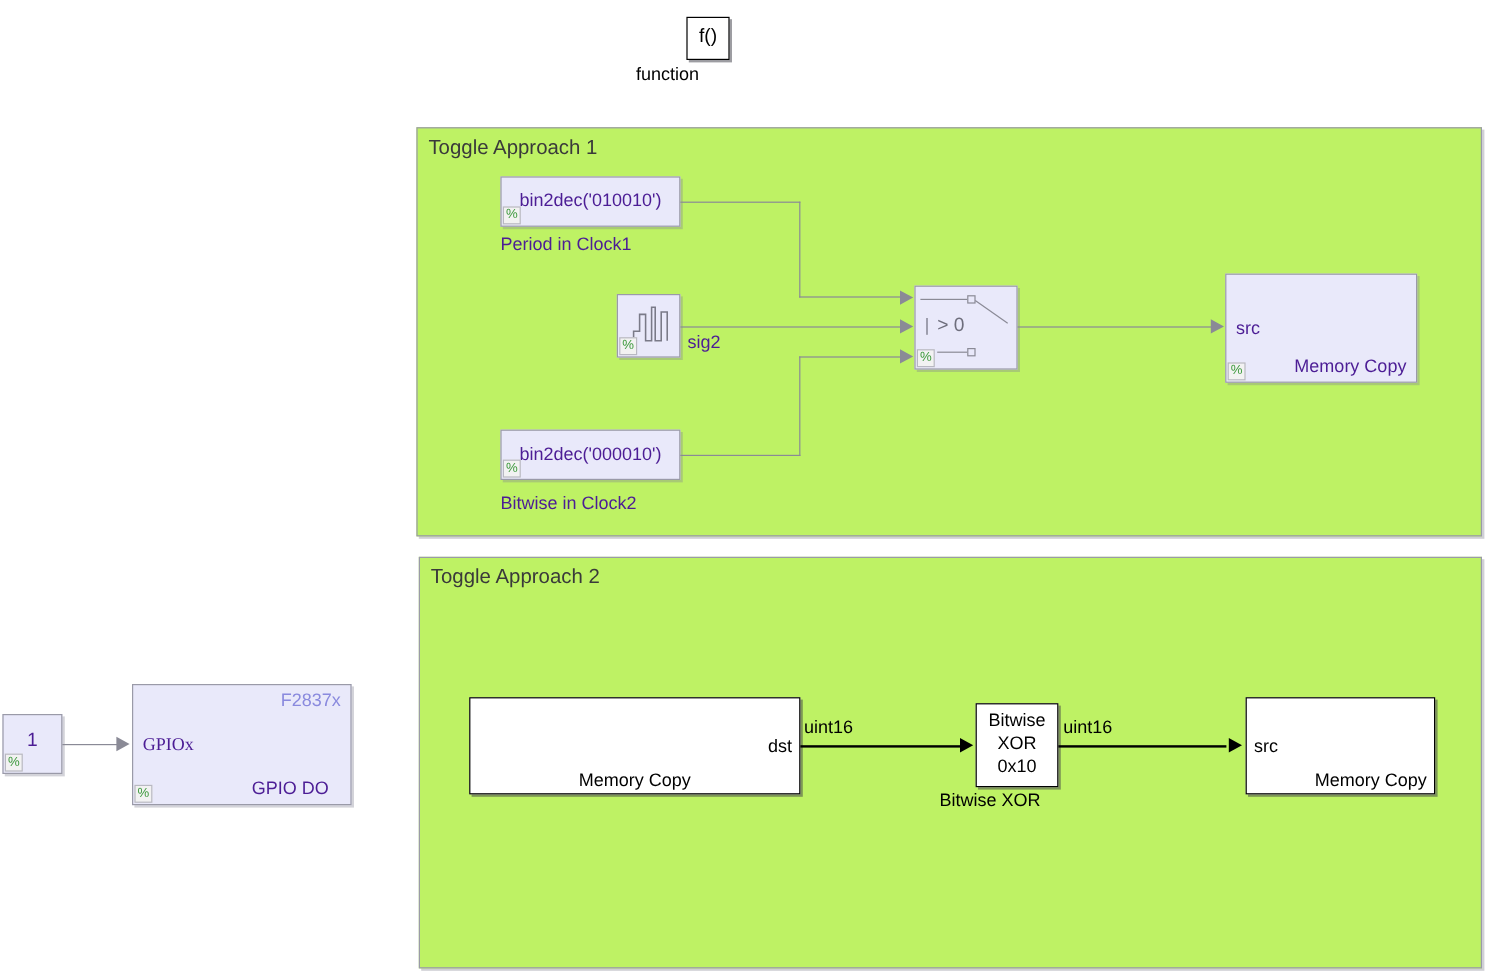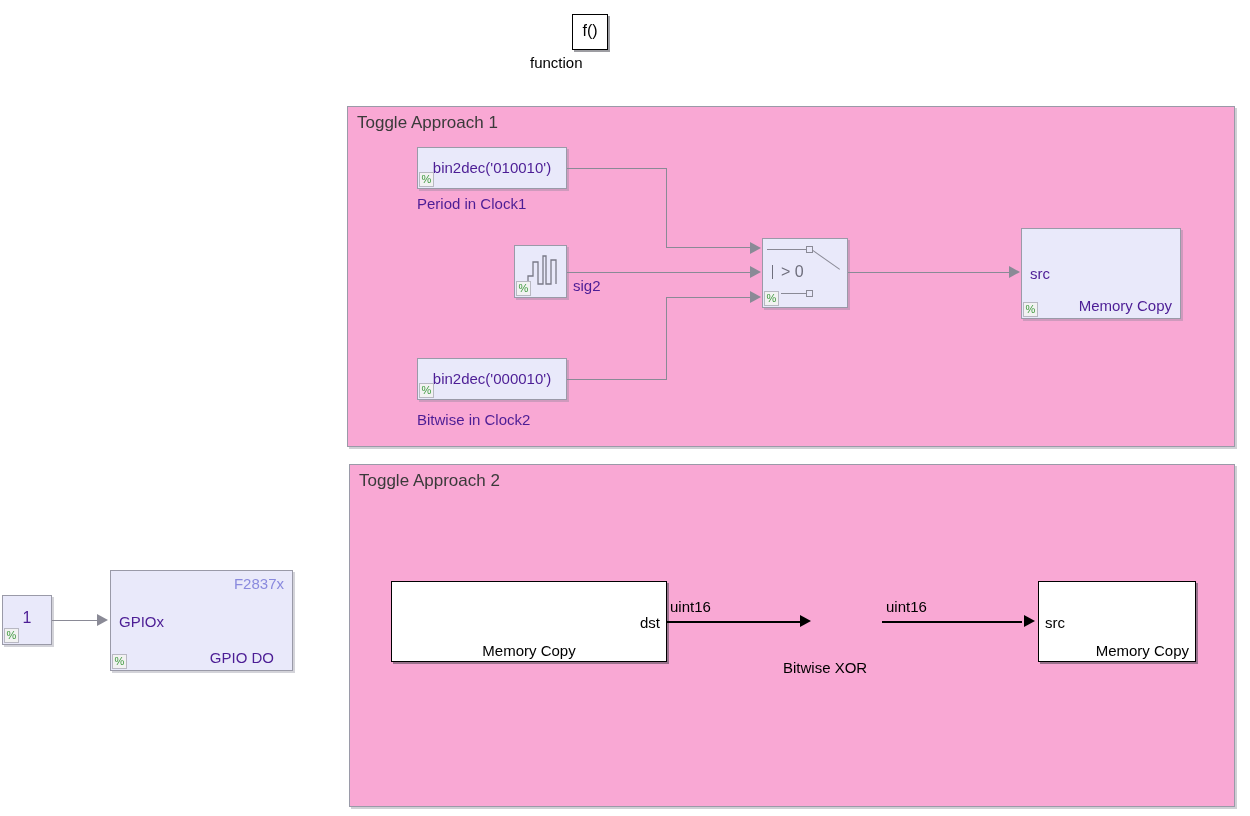--- a/index.html
+++ b/index.html
@@ -14,21 +14,21 @@
     position: relative;
     width: 1250px;
     height: 816px;
     background: #ffffff;
     overflow: hidden;
   }
   .abs { position: absolute; }
 
   
   .subsystem {
-    background: #f9a8d4;
+    background: #bef264;
     border: 1px solid #9a9aa8;
     box-shadow: 2px 2px 0 rgba(120,120,135,0.35);
     box-sizing: border-box;
   }
   .subsystem-title {
     position: absolute;
     left: 9px;
     top: 6px;
     font-size: 17px;
     color: #3a3a3a;
@@ -221,20 +221,25 @@
 
   <div class="block active abs" style="left:391px; top:581px; width:276px; height:81px;">
     <div class="block-text txt-active" style="right:6px; top:32px; font-size:15px;">dst</div>
     <div class="block-text txt-active" style="left:0; bottom:2px; width:100%; text-align:center; font-size:15px;">Memory Copy</div>
   </div>
 
   <div class="wire-h solid abs" style="left:667px; top:621px; width:134px;"></div>
   <div class="arrow solid abs" style="left:800px; top:615px;"></div>
   <div class="signal-label txt-active" style="left:670px; top:598px;">uint16</div>
 
+  <div class="block active abs" style="left:813px; top:586px; width:69px; height:70px;">
+    <div class="block-text txt-active" style="left:0; top:5px; width:100%; text-align:center; font-size:15px;">Bitwise</div>
+    <div class="block-text txt-active" style="left:0; top:24px; width:100%; text-align:center; font-size:15px;">XOR</div>
+    <div class="block-text txt-active" style="left:0; top:43px; width:100%; text-align:center; font-size:15px;">0x10</div>
+  </div>
   <div class="caption txt-active" style="left:783px; top:659px; width:130px;">Bitwise XOR</div>
 
   <div class="wire-h solid abs" style="left:882px; top:621px; width:140px;"></div>
   <div class="arrow solid abs" style="left:1024px; top:615px;"></div>
   <div class="signal-label txt-active" style="left:886px; top:598px;">uint16</div>
 
   <div class="block active abs" style="left:1038px; top:581px; width:158px; height:81px;">
     <div class="block-text txt-active" style="left:6px; top:32px; font-size:15px;">src</div>
     <div class="block-text txt-active" style="right:6px; bottom:2px; font-size:15px;">Memory Copy</div>
   </div>
@@ -242,18 +247,18 @@
   <div class="block commented abs" style="left:2px; top:595px; width:50px; height:50px;">
     <div class="block-text txt-dim" style="left:0; top:13px; width:100%; text-align:center; font-size:16px;">1</div>
     <div class="pct-badge" style="left:1px; bottom:1px;">%</div>
   </div>
 
   <div class="wire-h abs" style="left:52px; top:620px; width:47px;"></div>
   <div class="arrow abs" style="left:97px; top:614px;"></div>
 
   <div class="block commented abs" style="left:110px; top:570px; width:183px; height:101px;">
     <div class="block-text" style="right:8px; top:4px; font-size:15px; color:#8a8ade;">F2837x</div>
-    <div class="block-text txt-dim" style="left:8px; top:42px; font-size:15px;">GPIOx</div>
+    <div class="block-text txt-dim" style="left:8px; top:42px; font-size:15px;font-family:Liberation Serif, serif;">GPIOx</div>
     <div class="block-text txt-dim" style="right:18px; bottom:4px; font-size:15px;margin-top:45px;">GPIO DO</div>
     <div class="pct-badge" style="left:1px; bottom:1px;">%</div>
   </div>
 
 </div>
 
 </body></html>

